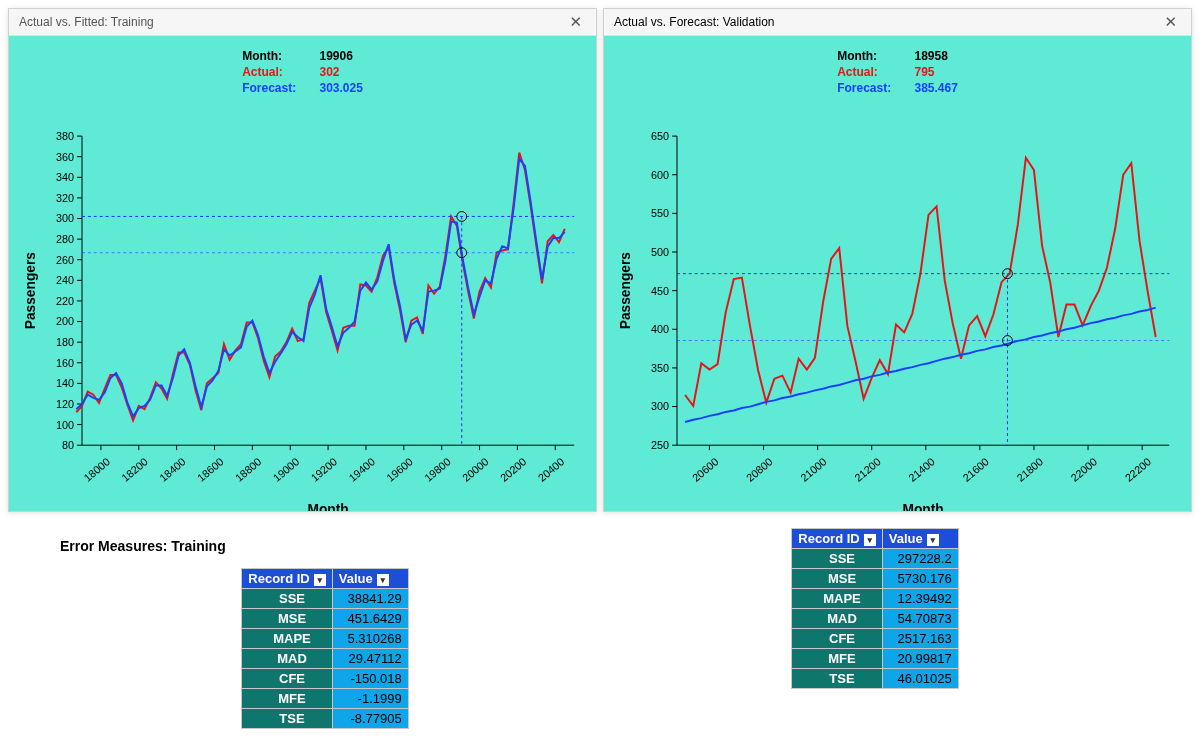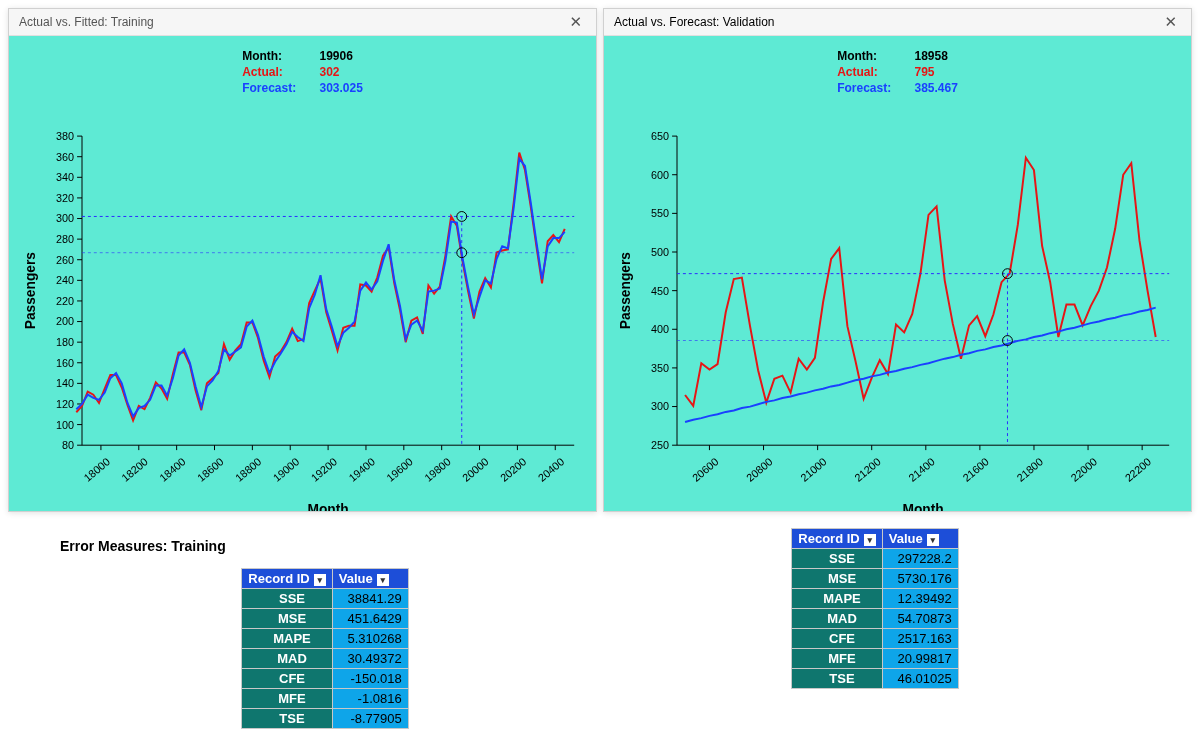--- a/index.html
+++ b/index.html
@@ -310,29 +310,29 @@
             <tr>
               <td class="id">MSE</td>
               <td class="val">451.6429</td>
             </tr>
             <tr>
               <td class="id">MAPE</td>
               <td class="val">5.310268</td>
             </tr>
             <tr>
               <td class="id">MAD</td>
-              <td class="val">30.49372</td>
+              <td class="val">29.47112</td>
             </tr>
             <tr>
               <td class="id">CFE</td>
               <td class="val">-150.018</td>
             </tr>
             <tr>
               <td class="id">MFE</td>
-              <td class="val">-1.0816</td>
+              <td class="val">-1.1999</td>
             </tr>
             <tr>
               <td class="id">TSE</td>
               <td class="val">-8.77905</td>
             </tr>
           </tbody>
         </table>
     </div>
     <div class="error-section">
       <table class="err" id="tbl-validation">

